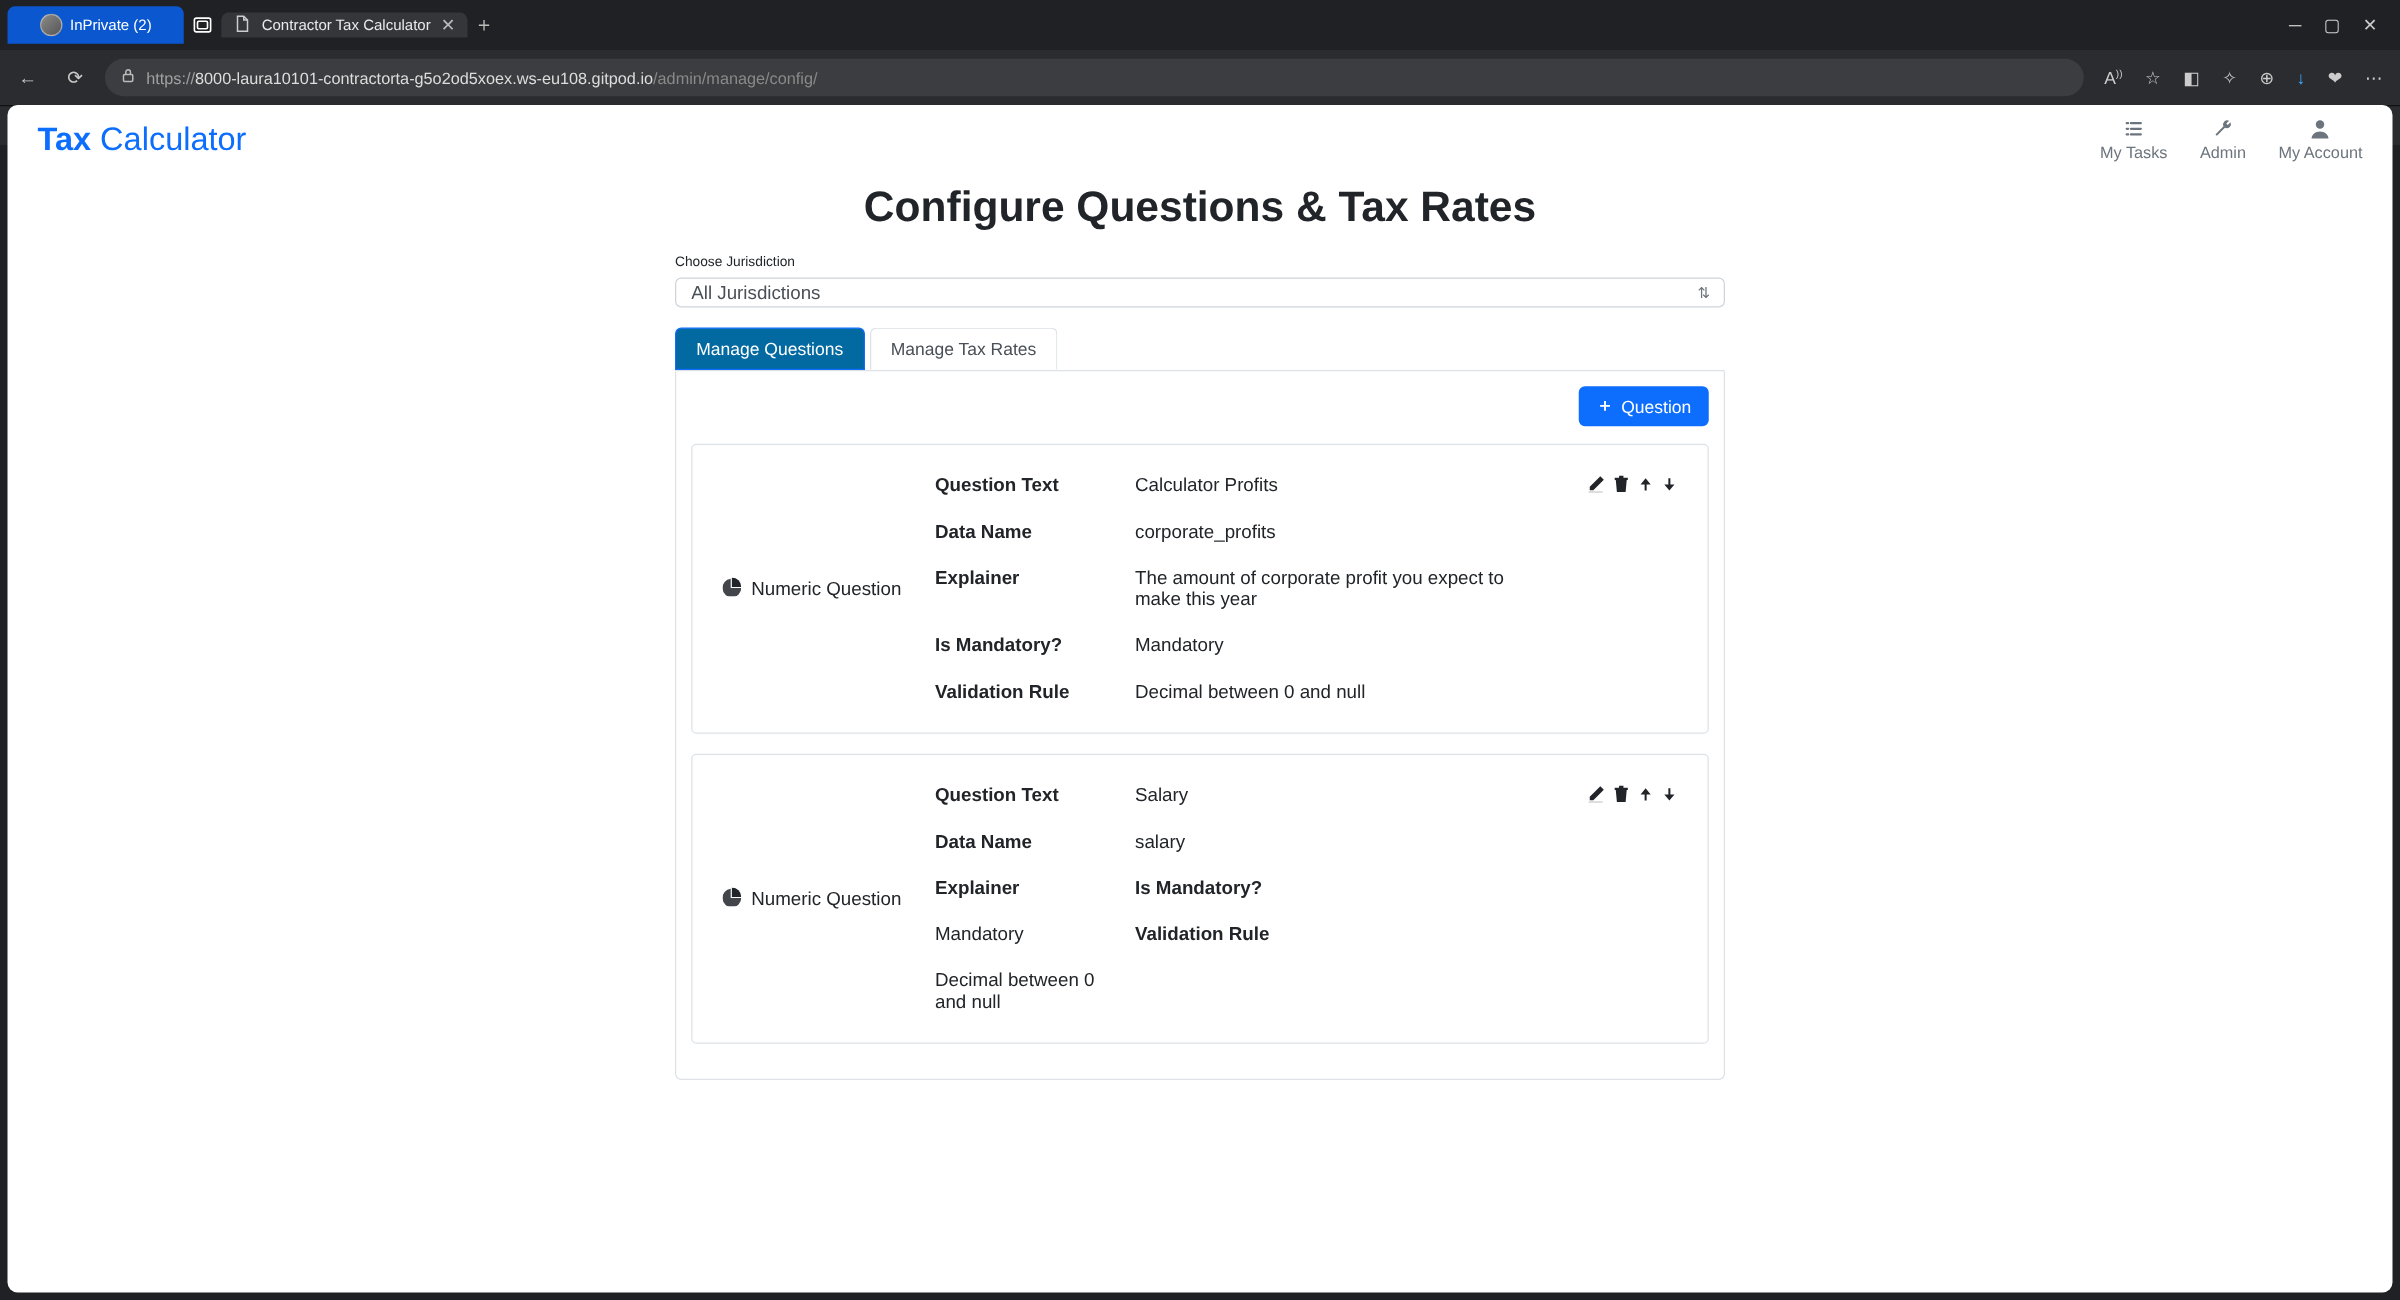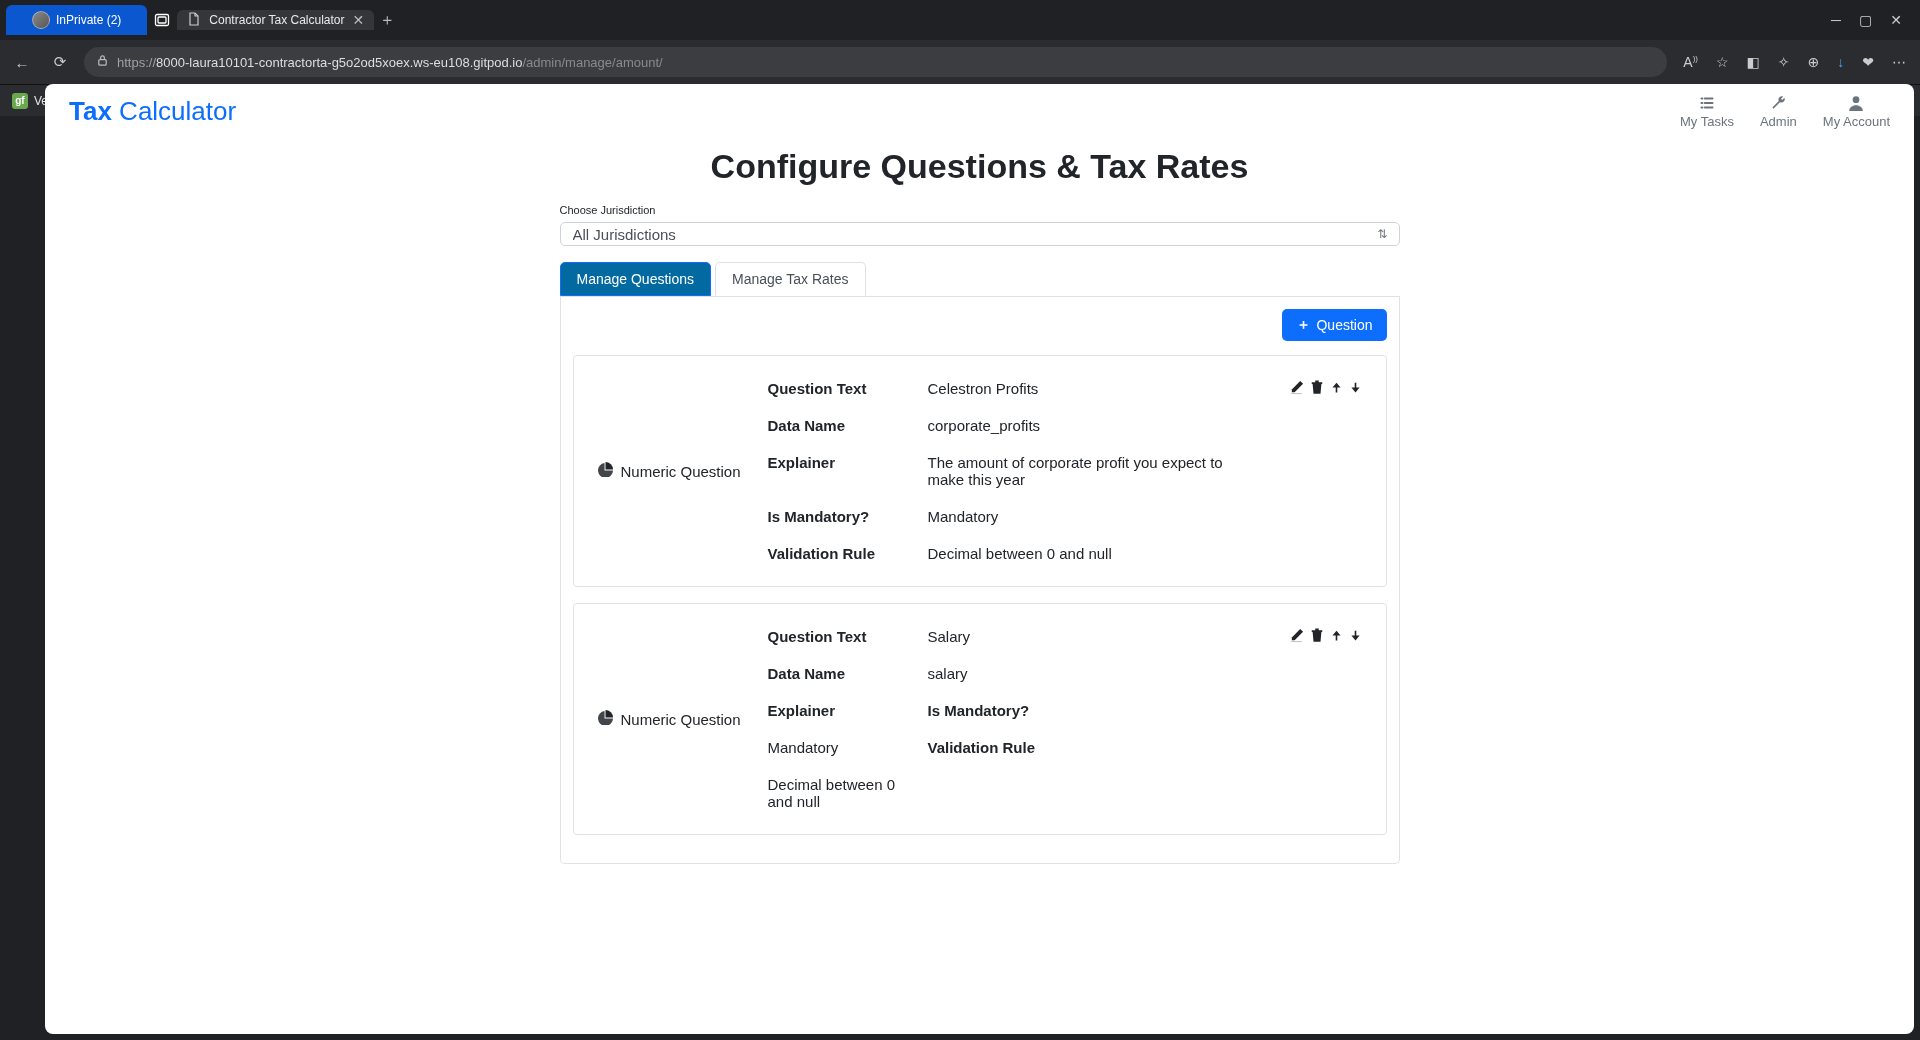--- a/index.html
+++ b/index.html
@@ -25,21 +25,21 @@
 .right-icons { display: flex; gap: 18px; color: #ccc; padding: 0 6px; }
 .right-icons span { font-size: 14px; }
 
 
 .bookmarks { height: 32px; background: #2b2c2f; border-top: 1px solid #111; display: flex; align-items: center; gap: 14px; padding: 0 12px; color: #e4e4e4; font-size: 12px; overflow: hidden; }
 .bm { display: flex; align-items: center; gap: 6px; white-space: nowrap; }
 .favicon { width: 16px; height: 16px; border-radius: 3px; display: flex; align-items: center; justify-content: center; font-size: 10px; font-weight: bold; }
 .bookmarks .chev { margin-left: auto; color: #ccc; }
 
 
-.viewport { position: absolute; top: 84px; left: 6px; right: 6px; bottom: 6px; background: #fff; border-radius: 8px; overflow: hidden; margin-left: 39px; }
+.viewport { position: absolute; top: 84px; left: 6px; right: 6px; bottom: 6px; background: #fff; border-radius: 8px; overflow: hidden; }
 .page-scroll { height: 100%; overflow-y: scroll; }
 
 .appbar { display: flex; align-items: center; padding: 10px 24px; }
 .brand { font-size: 26px; font-weight: 600; color: #0d6efd; }
 .brand .accent { font-weight: 700; }
 .appbar-right { margin-left: auto; display: flex; gap: 26px; }
 .appbar-item { display: flex; flex-direction: column; align-items: center; gap: 2px; color: #6c757d; font-size: 13px; }
 .appbar-item svg, .appbar-item .glyph { width: 18px; height: 18px; fill: #6c757d; color: #6c757d; font-size: 17px; }
 
 .page-content { max-width: 860px; margin: 0 auto; padding: 0 10px 40px; color: #212529; }
@@ -105,21 +105,21 @@
     <span class="nav-btn">←</span>
     <span class="nav-btn">⟳</span>
     <div class="urlbox">
       <span>
         <svg width="13" height="13" viewBox="0 0 14 14" fill="none" stroke="#bbb" stroke-width="1.3">
             <rect x="3" y="6" width="8" height="6" rx="1"></rect>
             <path d="M5 6V4a2 2 0 014 0v2"></path>
           </svg>
       </span>
       <span>
-        <span class="url-proto">https://</span><span>8000-laura10101-contractorta-g5o2od5xoex.ws-eu108.gitpod.io</span><span class="url-path">/admin/manage/amount/</span>
+        <span class="url-proto">https://</span><span>8000-laura10101-contractorta-g5o2od5xoex.ws-eu108.gitpod.io</span><span class="url-path">/admin/manage/config/</span>
       </span>
     </div>
     <div class="right-icons">
       <span>A<sup style="font-size:8px">))</sup></span>
       <span>☆</span>
       <span>◧</span>
       <span>✧</span>
       <span>⊕</span>
       <span style="color:#3ea6ff">↓</span>
       <span>❤</span>
@@ -257,21 +257,21 @@
     <div class="qtype">
       <span>
         <svg width="15" height="15" viewBox="0 0 16 16" fill="#212529">
                     <path d="M8 0v8h8A8 8 0 008 0z"></path>
                     <path d="M7 1A8 8 0 1016 9H7z" opacity=".85"></path>
                   </svg>
       </span>
       <span>Numeric Question</span>
     </div>
     <div class="qlabel">Question Text</div>
-    <div>Celestron Profits</div>
+    <div>Calculator Profits</div>
     <div class="qactions">
       <span><svg width="15" height="15" viewBox="0 0 16 16" fill="#212529">
                     <path d="M12 1l3 3-9 9H3v-3z"></path>
                     <path d="M2 14h12v1H2z" opacity=".3"></path>
                   </svg></span>
       <span><svg width="14" height="15" viewBox="0 0 16 16" fill="#212529">
                     <path d="M3 4h10l-1 11H4zM2 2h12v2H2zM6 0h4v2H6z"></path>
                   </svg></span>
       <span><svg width="13" height="15" viewBox="0 0 16 16" fill="#212529">
                     <path d="M8 2l5 6H3zM7 8h2v6H7z"></path>

